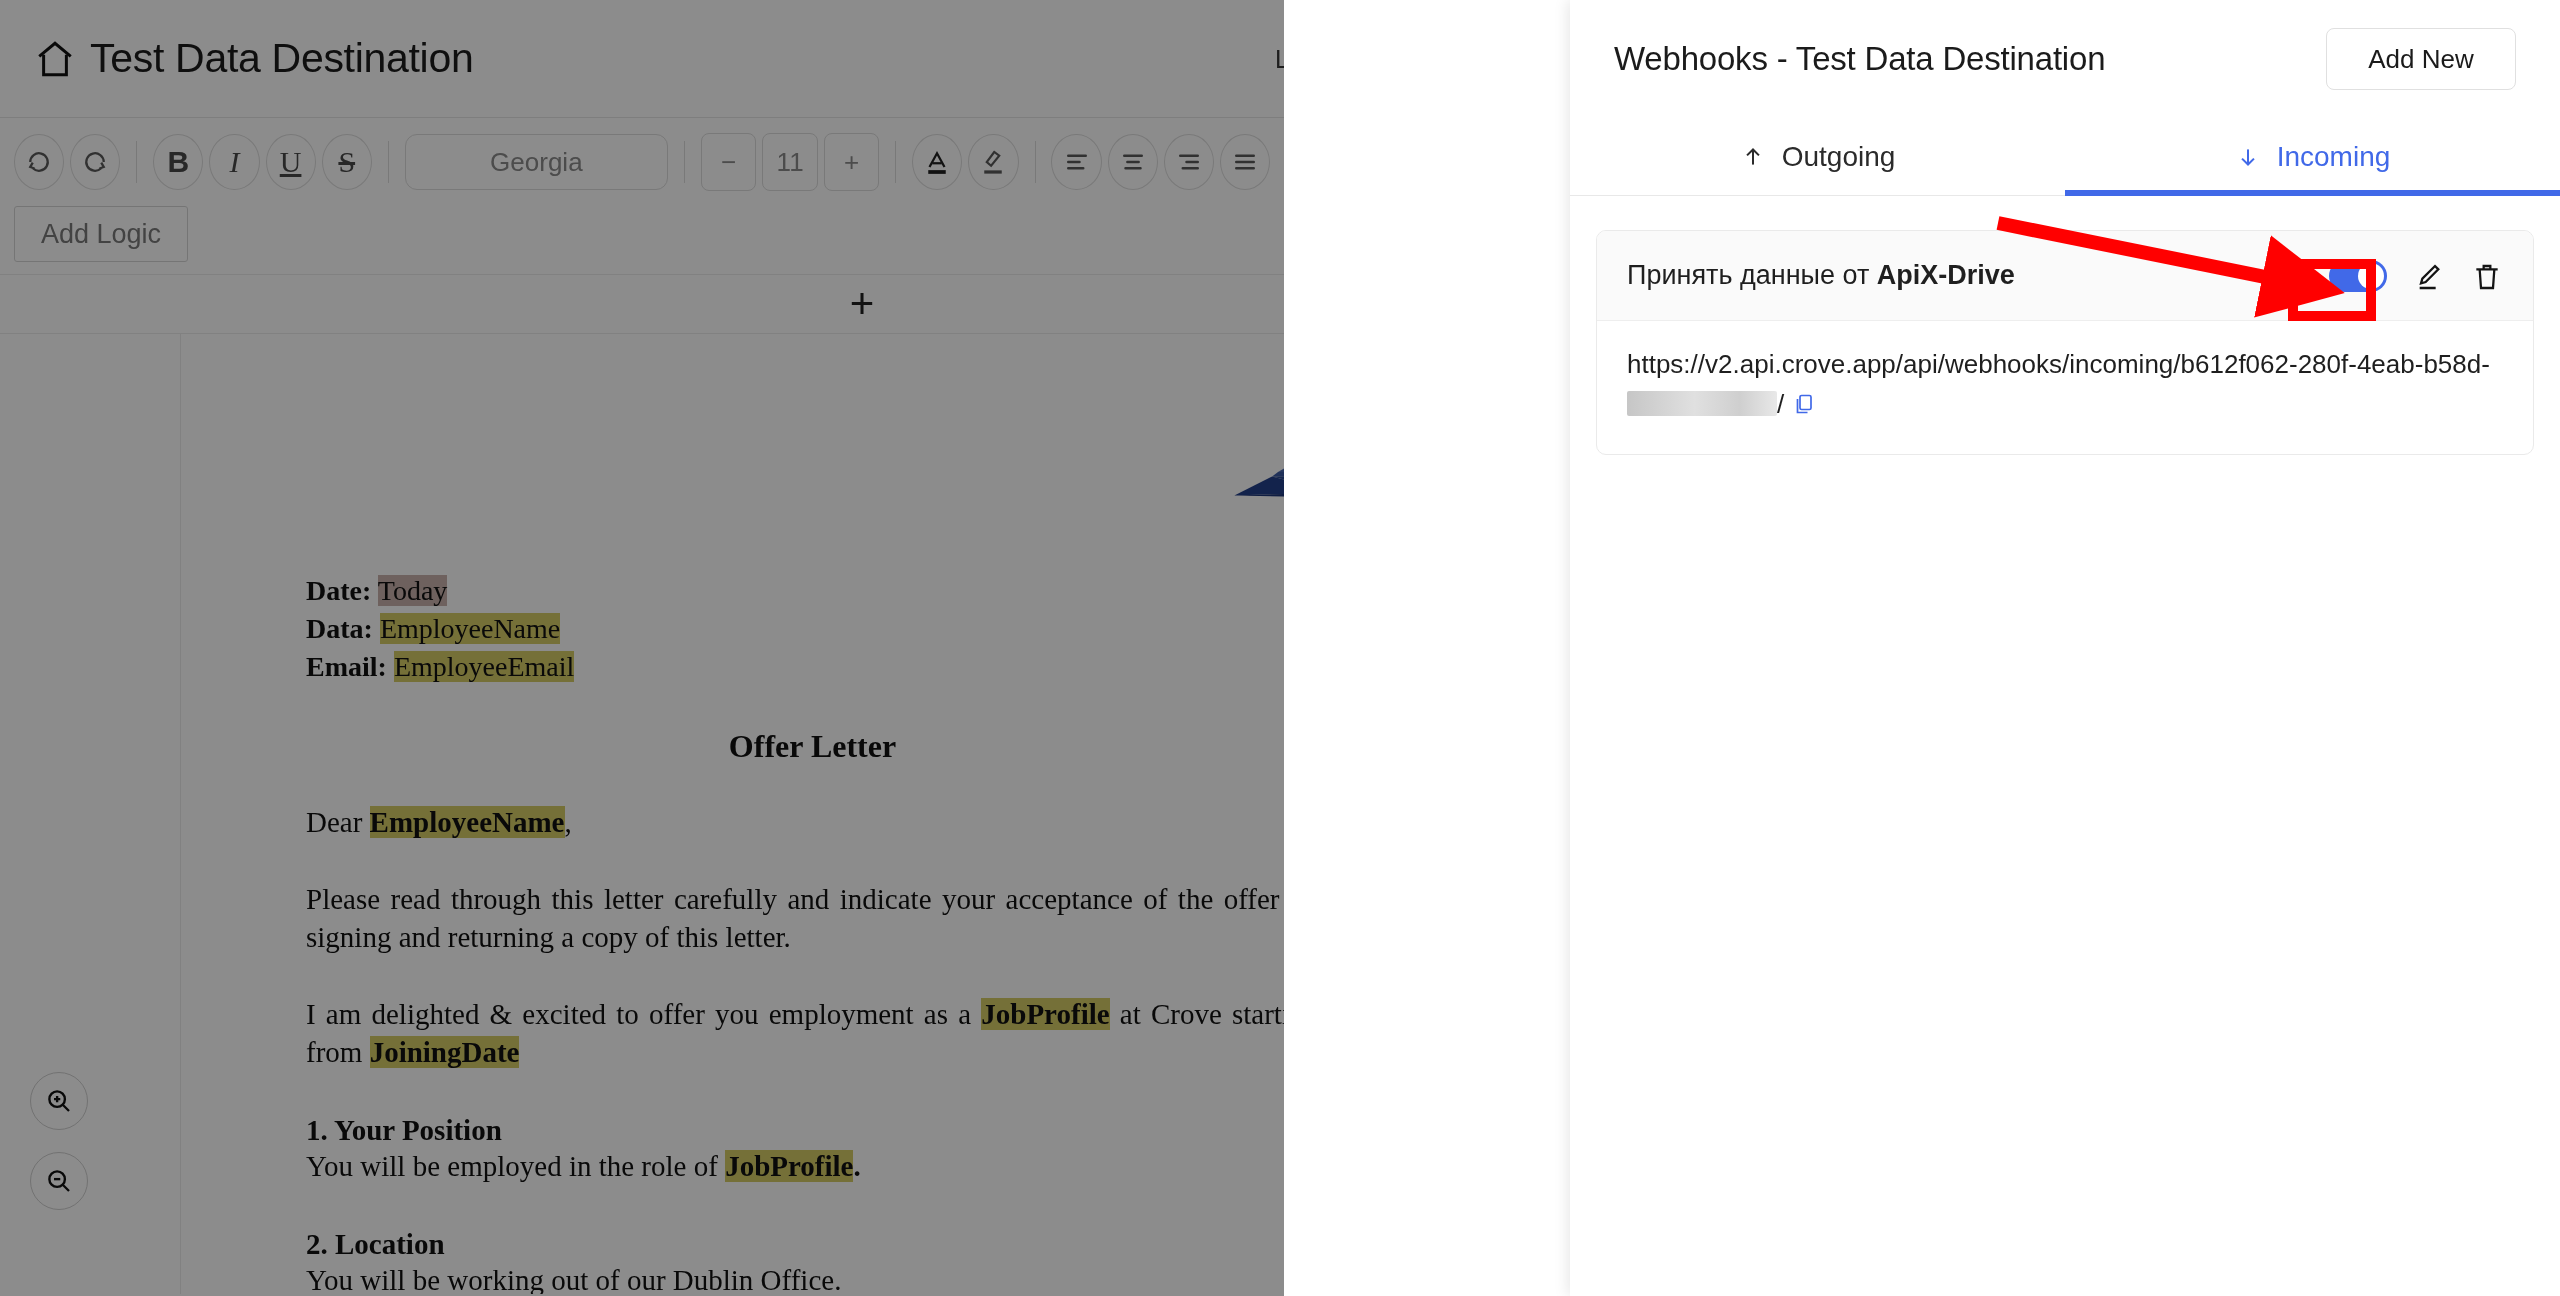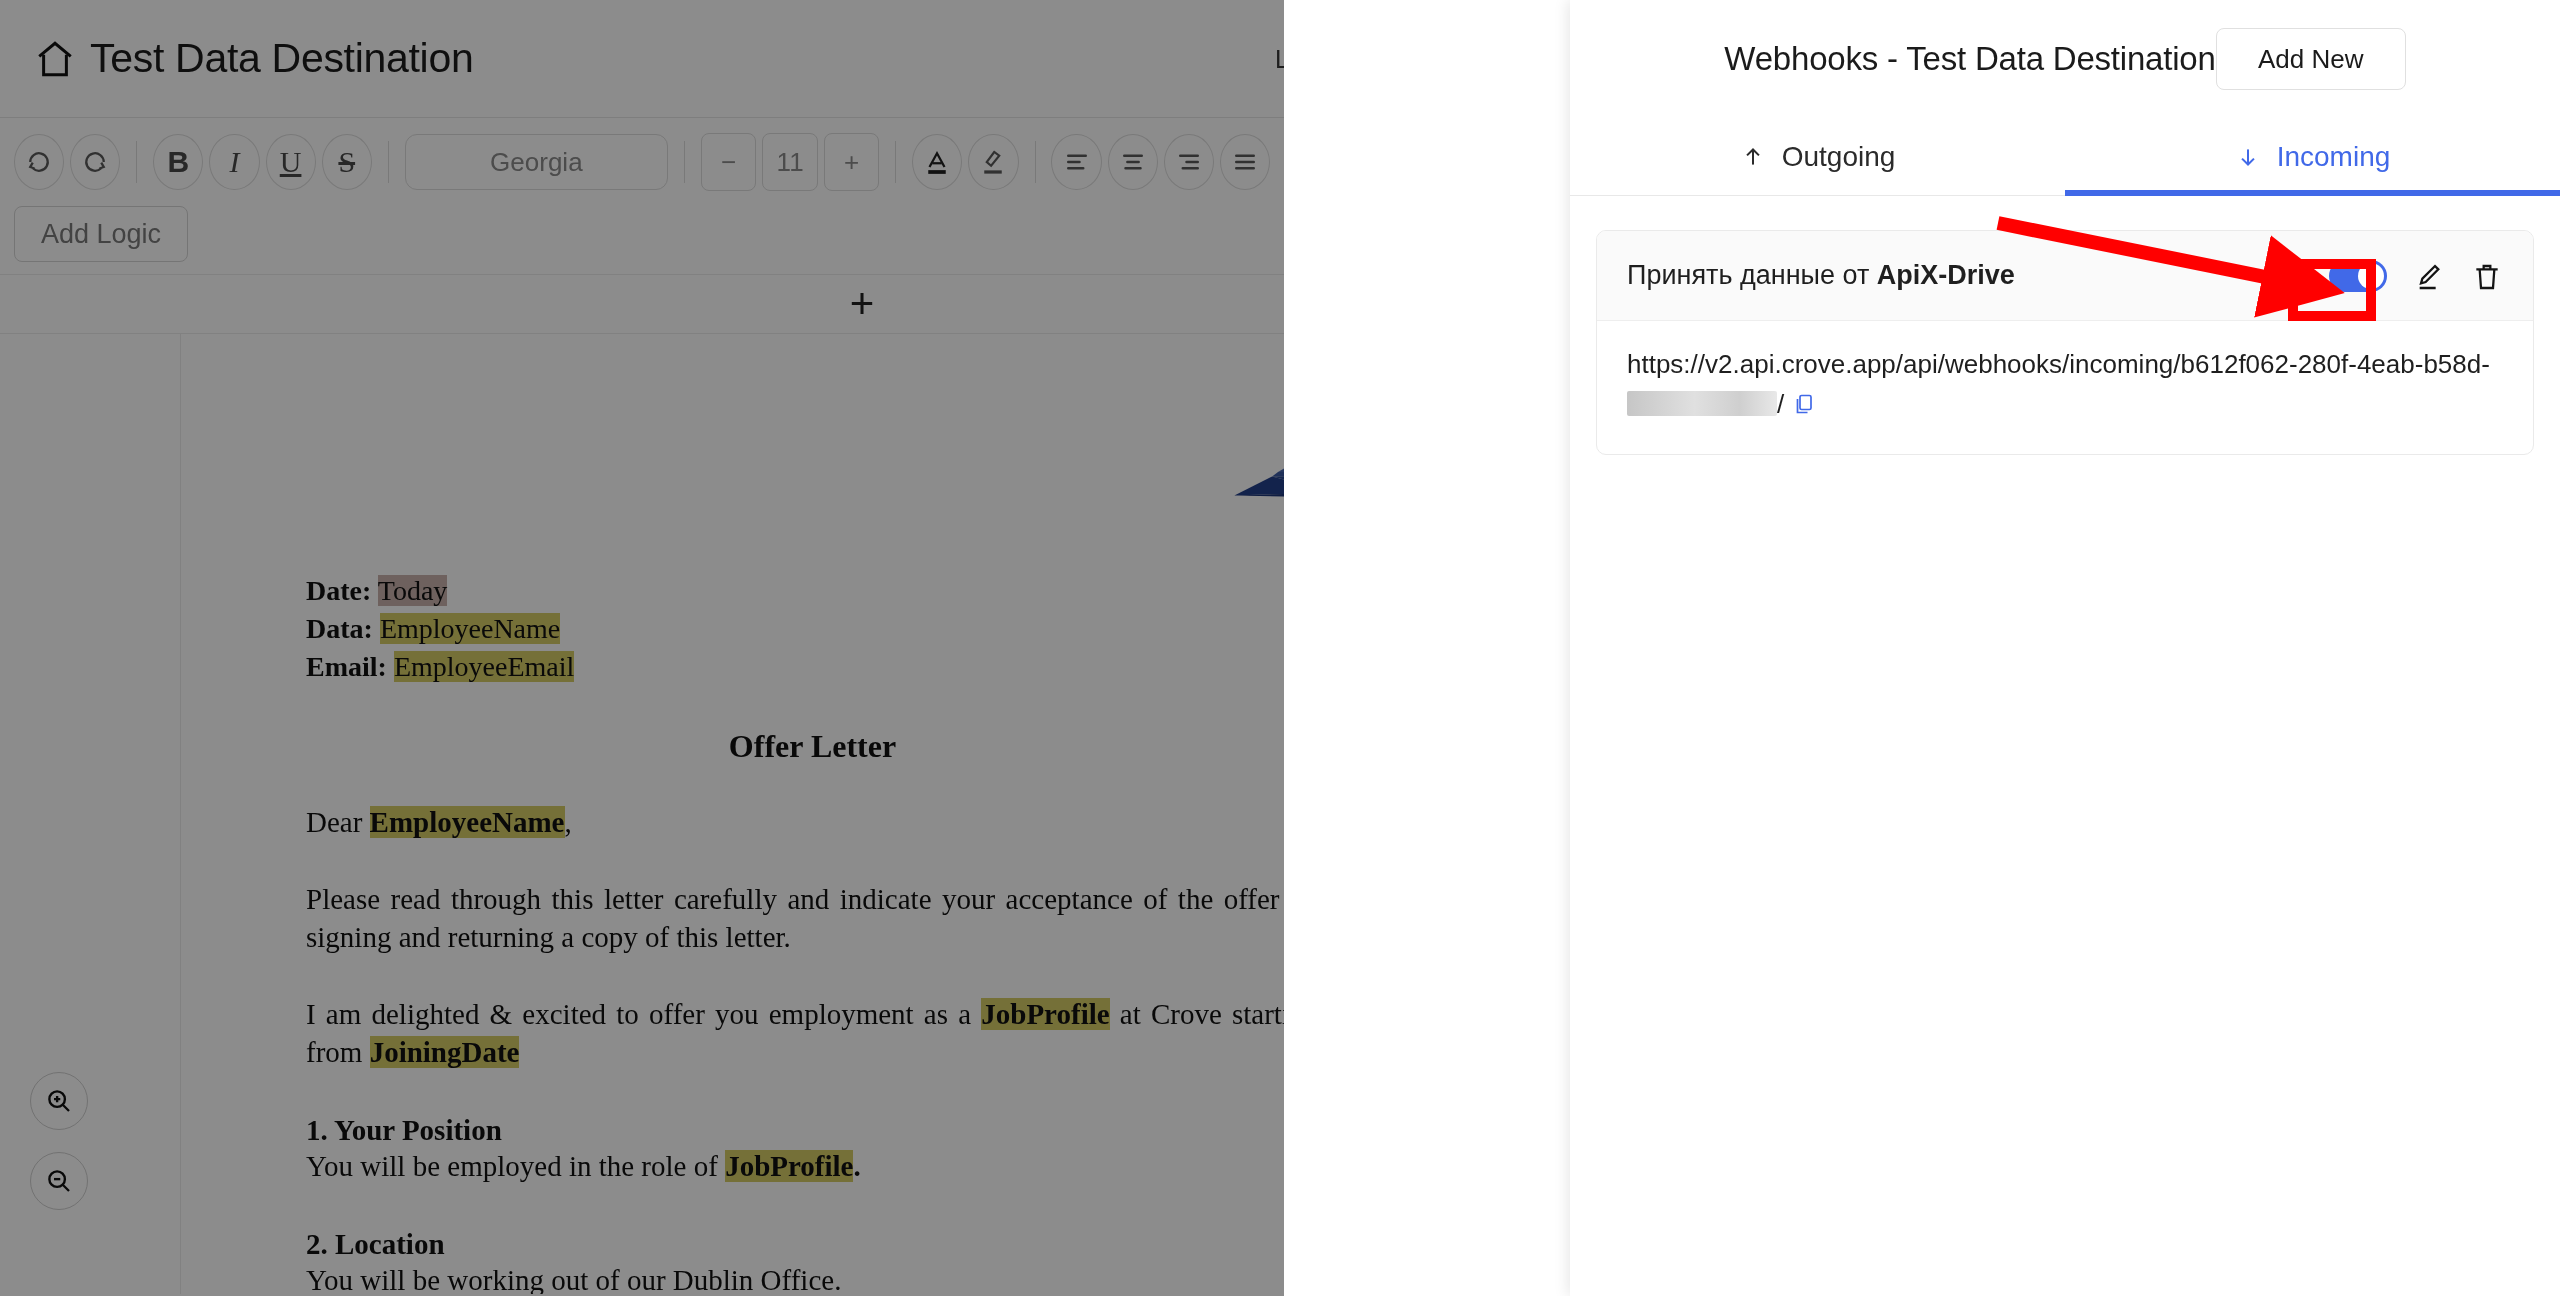--- a/index.html
+++ b/index.html
@@ -64,21 +64,21 @@
   .size-box {
     width: 62px; height: 58px; border: 1px solid #dcdcdc;
     border-radius: 8px; display: flex; align-items: center;
     justify-content: center; font-size: 26px; color: #8a8a8a;
   }
 
   .logic-row { padding: 0 14px 12px; }
   .add-logic {
     display: inline-flex; align-items: center; justify-content: center;
     height: 56px; padding: 0 26px; border: 1px solid #d6d6d6;
-    border-radius: 8px; background: transparent;
+    border-radius: 3px; background: transparent;
     font-size: 27px; color: #7a7a7a;
   }
 
   .page-tools {
     height: 60px; position: relative;
     border-top: 1px solid #ececec; border-bottom: 1px solid #ececec;
   }
   .page-tools .plus-center {
     position: absolute; left: 862px; top: 50%;
     transform: translate(-50%,-50%);
@@ -132,21 +132,21 @@
   
   #panel {
     position: absolute; right: 0; top: 0;
     width: 990px; height: 1296px;
     background: #ffffff; z-index: 100;
     box-shadow: -2px 0 14px rgba(0,0,0,0.10);
     display: flex; flex-direction: column;
   }
   .panel-head {
     height: 118px; display: flex; align-items: center;
-    padding: 0 44px; justify-content: center; flex: 0 0 118px;
+    padding: 0 44px; justify-content: space-between; flex: 0 0 118px;
   }
   .panel-title {
     font-size: 33px; color: #1b1b1b; font-weight: 400; letter-spacing: -0.2px;
   }
   .add-new {
     height: 62px; min-width: 190px; padding: 0 28px;
     border: 1px solid #e0e0e0; border-radius: 8px; background: #fff;
     font-size: 26px; color: #1b1b1b;
     display: flex; align-items: center; justify-content: center;
   }

